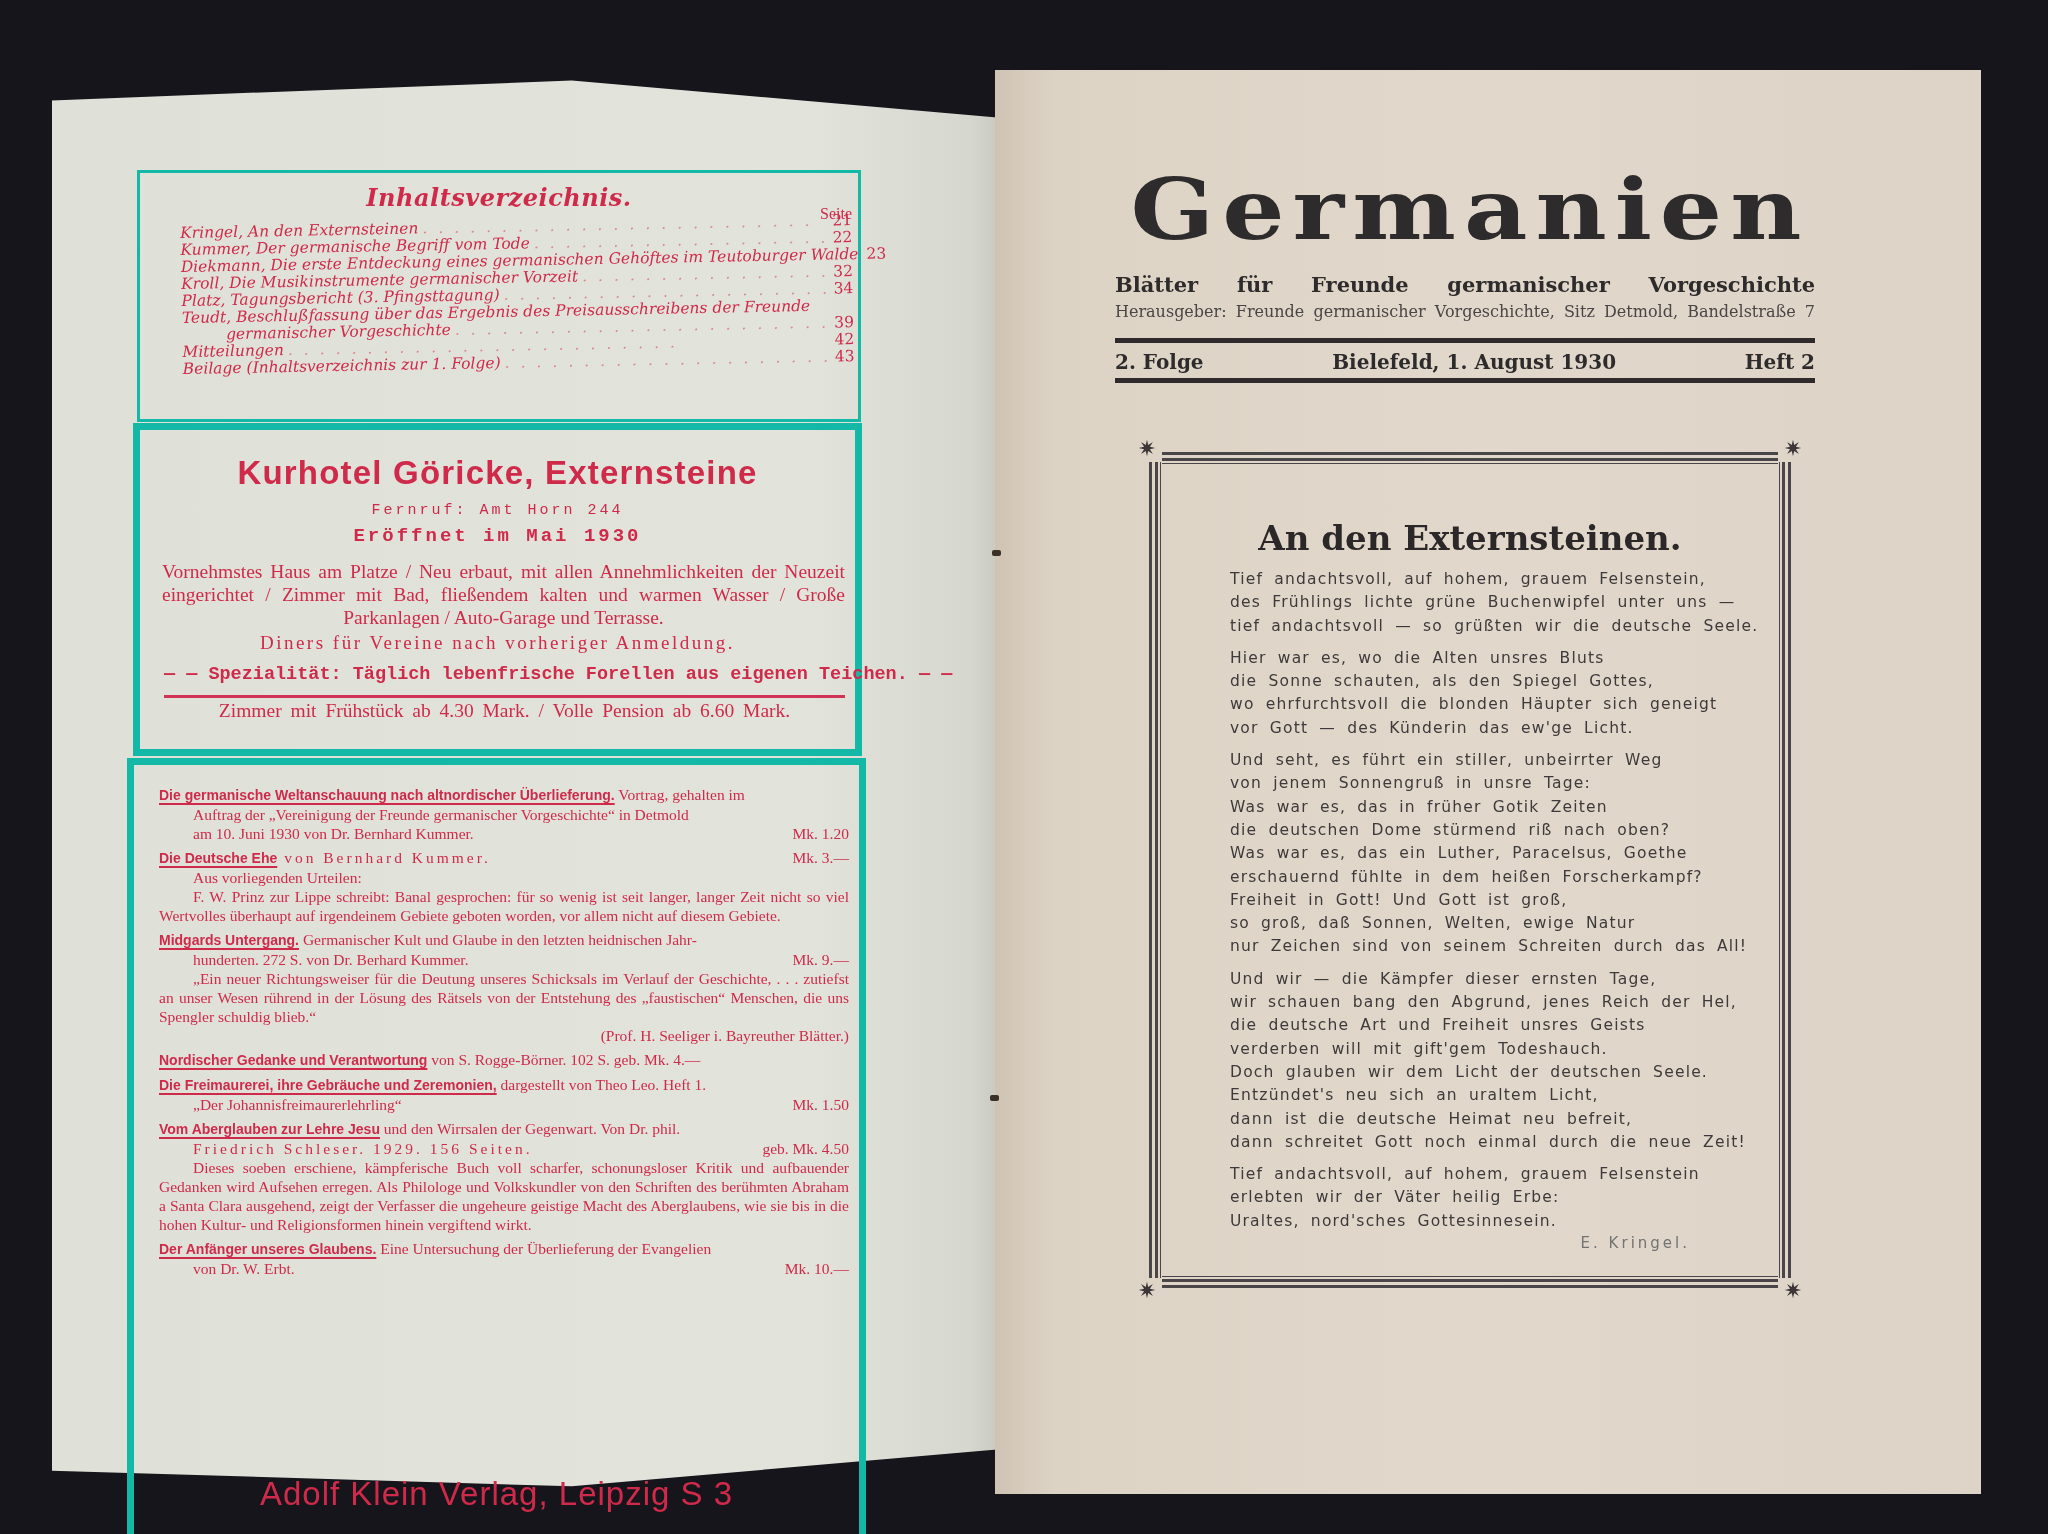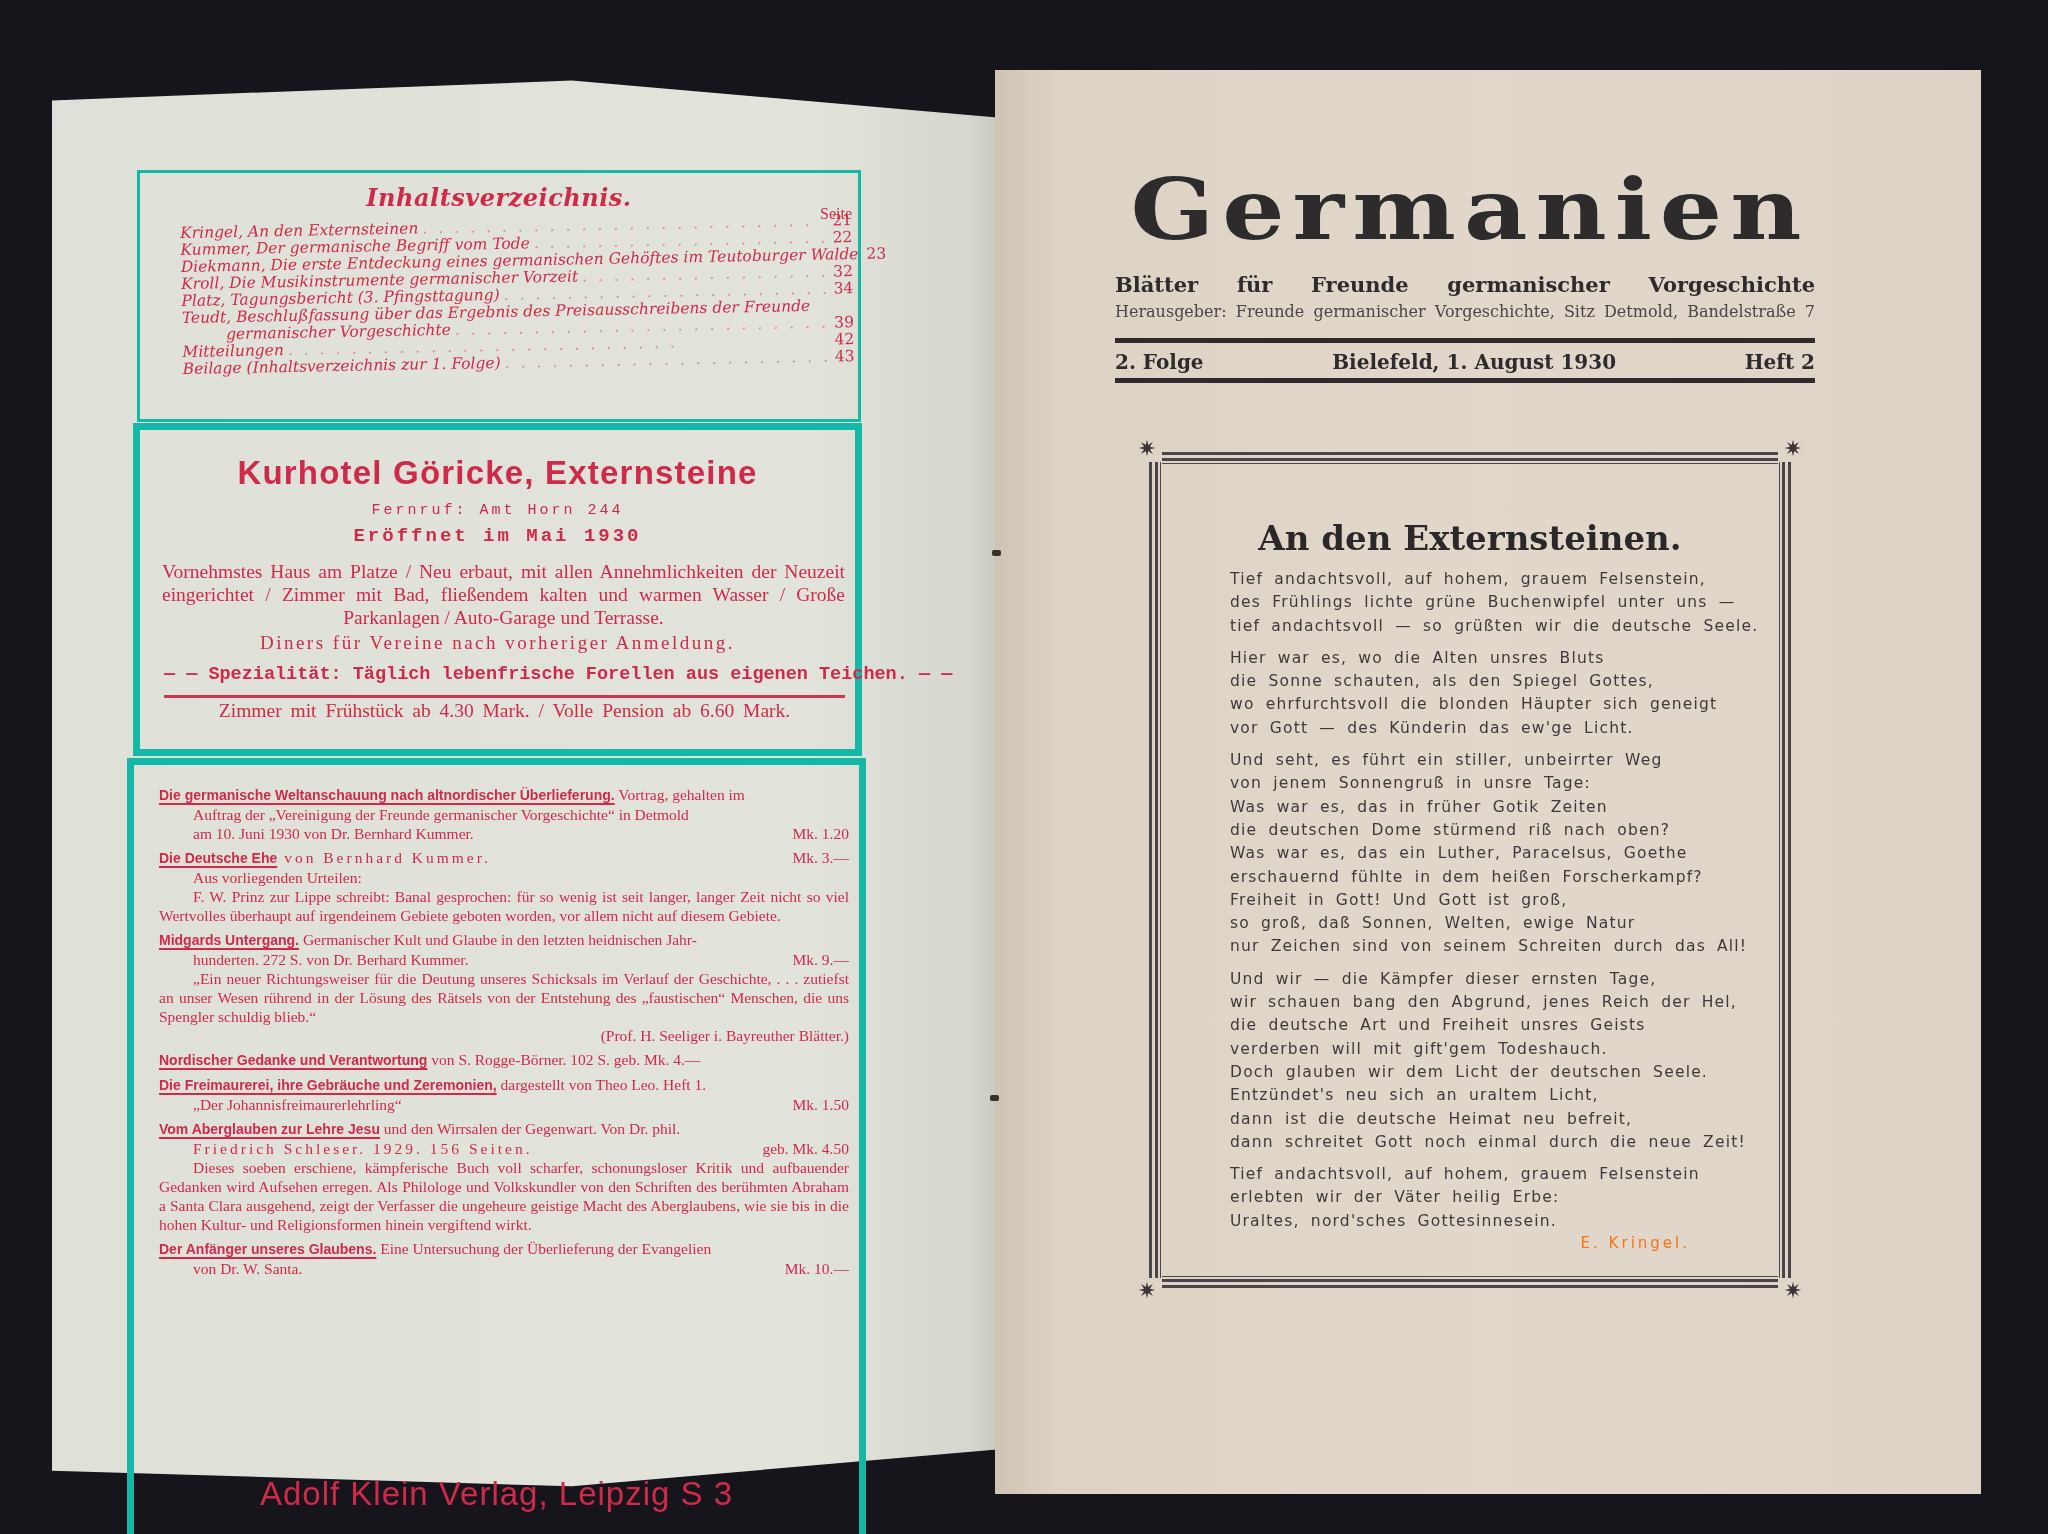--- a/index.html
+++ b/index.html
@@ -61,21 +61,21 @@
   #masthead-pub { position:absolute; left:1115px; top:302px; width:700px; text-align:justify; text-align-last:justify; font-family:"DejaVu Serif", serif; font-size:16px; color:#4a4546; }
   .rule { position:absolute; left:1115px; width:700px; height:5px; background:#2f2b2d; }
   #issue-line { position:absolute; left:1115px; top:350px; width:700px; display:flex; justify-content:space-between; font-family:"DejaVu Serif", serif; font-weight:bold; font-size:20px; }
 
   #poem-frame { position:absolute; left:1140px; top:440px; width:660px; height:860px; }
   .frame-line { position:absolute; background:#4a4548; }
   .star { position:absolute; font-size:22px; color:#3c3639; line-height:22px; width:22px; text-align:center; }
   .poem-title { position:absolute; left:0; right:0; top:78px; text-align:center; font-family:"DejaVu Serif", serif; font-weight:bold; font-size:34px; color:#2c2829; }
   .poem { position:absolute; left:90px; right:40px; top:128px; font-family:"DejaVu Sans", sans-serif; font-size:15.5px; line-height:23.3px; color:#3e3a3b; letter-spacing:1.2px; word-spacing:5px; }
   .stanza { margin-bottom:9px; }
-  .poem-author { position:absolute; right:110px; top:794px; font-family:"DejaVu Sans", sans-serif; font-size:15px; color:#f97316; letter-spacing:3px; }
+  .poem-author { position:absolute; right:110px; top:794px; font-family:"DejaVu Sans", sans-serif; font-size:15px; color:#737373; letter-spacing:3px; }
 </style>
 </head>
 <body>
 
 <div id="left-page" class="page"></div>
 
 <div id="right-page" class="page"></div>
 
 <div class="spine-staple" style="left:992px;top:550px;"></div>
 <div class="spine-staple" style="left:990px;top:1095px;"></div>
@@ -183,21 +183,21 @@
       <div><span class="head">Vom Aberglauben zur Lehre Jesu</span><span> und den Wirrsalen der Gegenwart. Von Dr. phil.</span></div>
       <div class="line ind">
           <span class="spaced">Friedrich Schleser. 1929. 156 Seiten.</span>
           <span>geb. Mk. 4.50</span>
         </div>
       <div class="para">Dieses soeben erschiene, kämpferische Buch voll scharfer, schonungsloser Kritik und aufbauender Gedanken wird Aufsehen erregen. Als Philologe und Volkskundler von den Schriften des berühmten Abraham a Santa Clara ausgehend, zeigt der Verfasser die ungeheure geistige Macht des Aberglaubens, wie sie bis in die hohen Kultur- und Religionsformen hinein vergiftend wirkt.</div>
     </div>
     <div class="book">
       <div><span class="head">Der Anfänger unseres Glaubens.</span><span> Eine Untersuchung der Überlieferung der Evangelien</span></div>
       <div class="line ind">
-          <span>von Dr. W. Santa.</span>
+          <span>von Dr. W. Erbt.</span>
           <span>Mk. 10.—</span>
         </div>
     </div>
   </div>
   <div class="publisher">Adolf Klein Verlag, Leipzig S 3</div>
 </div>
 
 <div id="masthead-title" class="ink">Germanien</div>
 <div id="masthead-sub" class="ink">Blätter für Freunde germanischer Vorgeschichte</div>
 <div id="masthead-pub">Herausgeber: Freunde germanischer Vorgeschichte, Sitz Detmold, Bandelstraße 7</div>

